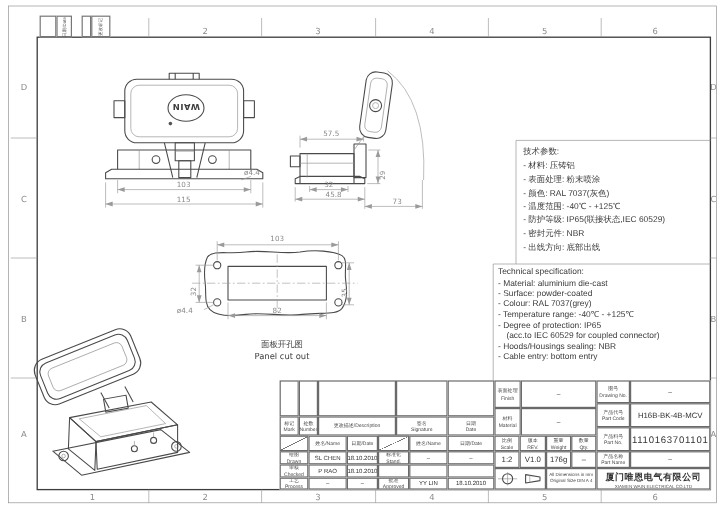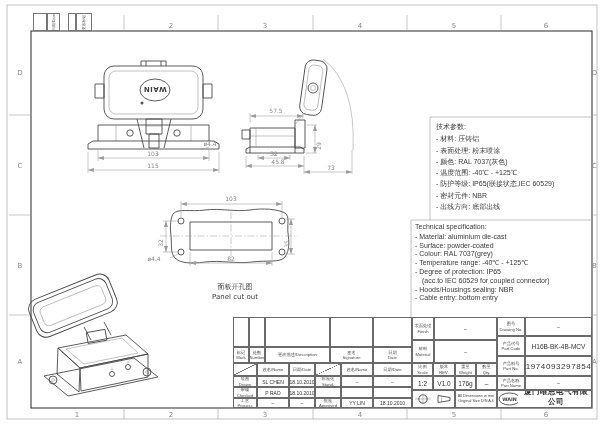--- a/index.html
+++ b/index.html
@@ -25,21 +25,21 @@
   .tb{position:absolute;box-sizing:border-box;border:0.5px solid #6a6a6a;
       display:flex;align-items:center;justify-content:center;text-align:center;
       overflow:hidden;color:#333;background:#fff;}
   .lbl{font-size:4.2px;line-height:1.25;white-space:pre-line;color:#4a4a4a;}
   .val{font-size:5.5px;}
   .val-s{font-size:5px;}
   .val-l{font-size:6.5px;}
   .val-xl{font-size:8px;letter-spacing:.6px;}
   .diag{background:linear-gradient(to bottom right,transparent 48.5%,#777 48.5%,#777 51.5%,transparent 51.5%);}
   .note{font-size:3.8px;line-height:1.3;white-space:pre-line;color:#444;}
-  .company{flex-direction:row;gap:3px;}
+  .company{flex-direction:column;gap:3px;}
   .company .cn{font-size:7.5px;font-weight:bold;letter-spacing:.5px;}
   .company .en{font-size:3.8px;color:#555;margin-top:1px;}
   
   .revcell{position:absolute;box-sizing:border-box;border:0.6px solid #777;
            display:flex;align-items:center;justify-content:center;background:#fff;}
   .revcell span{transform:rotate(-90deg);font-size:3.8px;white-space:nowrap;color:#555;}
 </style>
 </head>
 <body>
 
@@ -323,21 +323,21 @@
 Original Size DIN A 4</div>
 
   <div class="tb lbl" style="left:264px;top:0;width:28px;height:19px;">图号
 Drawing No.</div>
   <div class="tb val" style="left:292px;top:0;width:67px;height:19px;">–</div>
   <div class="tb lbl" style="left:264px;top:19px;width:28px;height:20px;">产品代号
 Part Code</div>
   <div class="tb val-l" style="left:292px;top:19px;width:67px;height:20px;">H16B-BK-4B-MCV</div>
   <div class="tb lbl" style="left:264px;top:39px;width:28px;height:20px;">产品料号
 Part No.</div>
-  <div class="tb val-xl" style="left:292px;top:39px;width:67px;height:20px;">1974093297854</div>
+  <div class="tb val-xl" style="left:292px;top:39px;width:67px;height:20px;">1110163701101</div>
   <div class="tb lbl" style="left:264px;top:59px;width:28px;height:14px;">产品名称
 Part Name</div>
   <div class="tb val" style="left:292px;top:59px;width:67px;height:14px;">–</div>
 
   <div class="tb company" style="left:264px;top:73px;width:95px;height:18px;">
     <svg width="23" height="14">
       <ellipse cx="11.5" cy="7" rx="10.5" ry="6" class="ln"></ellipse>
       <text x="11.5" y="9.2" text-anchor="middle" font-size="4.8" font-weight="bold" fill="#3d3d3d">WAIN</text>
     </svg>
     <div>

